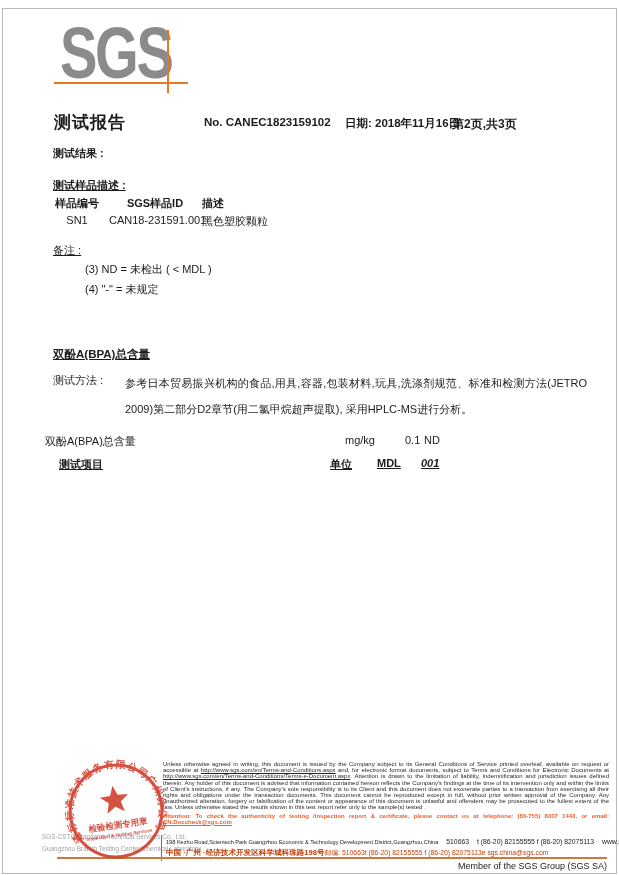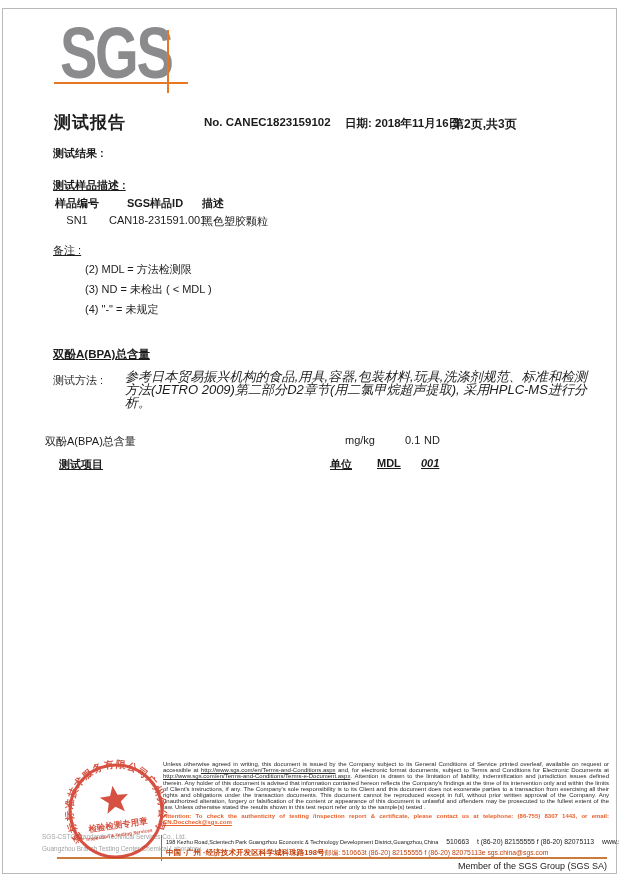--- a/index.html
+++ b/index.html
@@ -28,22 +28,22 @@
   
   .st-c1{left:45px;width:64px;text-align:center;}
   .st-c2{left:109px;width:92px;text-align:center;}
   .st-c3{left:202px;}
   .st-head{top:196px;}
   .st-row{top:214px;}
   .notes-label{left:53px;top:243px;text-decoration:underline;}
   .notes{left:85px;top:260px;font-size:11px;line-height:19.8px;}
   .bpa-heading{left:53px;top:347px;font-size:11.5px;}
   .method-label{left:125px;top:373px;left:53px;}
-  .method-text{left:125px;top:370px;width:462px;font-size:13px;line-height:13px;
-    white-space:normal;text-align:justify;font-style:italic;}
+  .method-text{left:125px;top:370px;width:462px;font-size:11px;line-height:26px;
+    white-space:normal;text-align:justify;}
   
   .rt-head{top:417px;font-size:11px;margin-top:40px;}
   .rt-row{top:434px;font-size:11px;}
   .rt-item-h{left:59px;}
   .rt-unit{left:330px;}
   .rt-mdl{left:377px;}
   .rt-001{left:421px;font-style:italic;}
   .rt-item{left:45px;}
   .rt-unit-v{left:330px;padding-left:15px;}
   .rt-mdl-v{left:381px;padding-left:24px;}
@@ -85,21 +85,20 @@
 
 <div class="abs lbl b st-c1 st-head">样品编号</div>
 <div class="abs lbl b st-c2 st-head">SGS样品ID</div>
 <div class="abs lbl b st-c3 st-head">描述</div>
 <div class="abs lbl st-c1 st-row">SN1</div>
 <div class="abs lbl st-c2 st-row">CAN18-231591.001</div>
 <div class="abs lbl st-c3 st-row">黑色塑胶颗粒</div>
 
 <div class="abs lbl notes-label">备注 :</div>
 <div class="abs notes">
-  <div>(2) MDL = 方法检测限</div>
   <div>(3) ND = 未检出 ( &lt; MDL )</div>
   <div>(4) "-" = 未规定</div>
 </div>
 
 <div class="abs b u bpa-heading">双酚A(BPA)总含量</div>
 <div class="abs lbl method-label">测试方法 :</div>
 <div class="abs method-text">参考日本贸易振兴机构的食品,用具,容器,包装材料,玩具,洗涤剂规范、标准和检测方法(JETRO 2009)第二部分D2章节(用二氯甲烷超声提取), 采用HPLC-MS进行分析。</div>
 
 <div class="abs b u rt-head rt-item-h">测试项目</div>
 <div class="abs b u rt-head rt-unit">单位</div>

